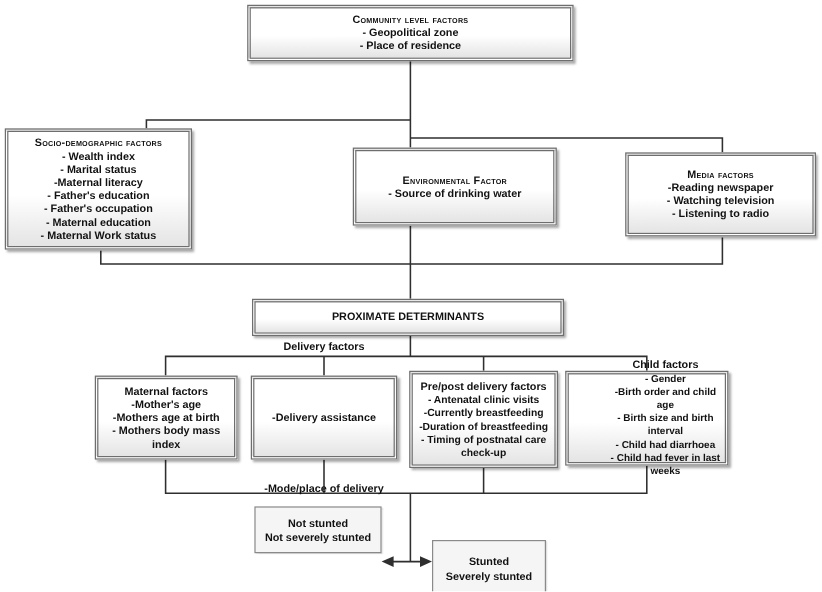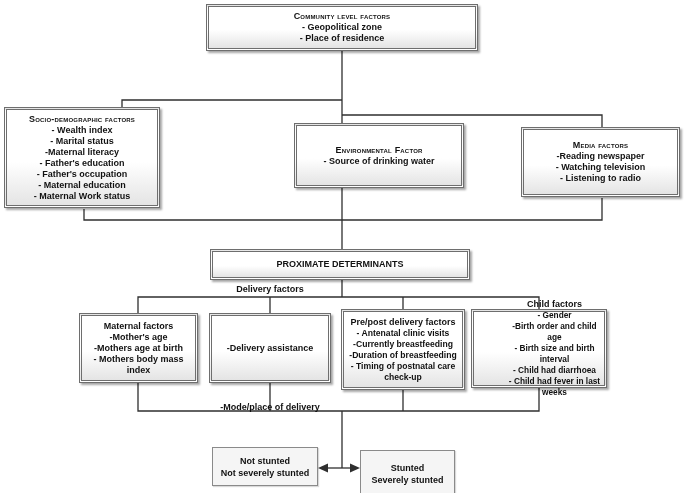--- a/index.html
+++ b/index.html
@@ -30,21 +30,21 @@
   #b-socio{left:4px;top:107px;width:156px;height:101px;}
   #b-env{left:262px;top:123px;width:170px;height:65px;margin-left:32px;}
   #b-media{left:521px;top:127px;width:159px;height:70px;}
   #b-proximate{left:210px;top:249px;width:260px;height:31px;}
   #b-maternal{left:79px;top:313px;width:119px;height:70px;}
   #b-delivery{left:209px;top:313px;width:122px;height:70px;gap:48px;}
   #b-prepost{left:341px;top:309px;width:124px;height:81px;}
   #b-child{left:471px;top:309px;width:136px;height:79px;padding-left:32px;}
   #b-child .item{font-size:8.3px;}
   #b-prepost .item{font-size:8.6px;}
-  #o-left{left:212px;top:447px;width:106px;height:39px;}
+  #o-left{left:212px;top:422px;width:106px;height:39px;}
   #o-right{left:360px;top:450px;width:95px;height:48px;}
 </style>
 </head>
 <body>
 
 <div id="stage">
 
   <svg id="connectors" viewBox="0 0 685 493" xmlns="http://www.w3.org/2000/svg">
     <g stroke="#2f2f2f" stroke-width="1.3" fill="none">
 

